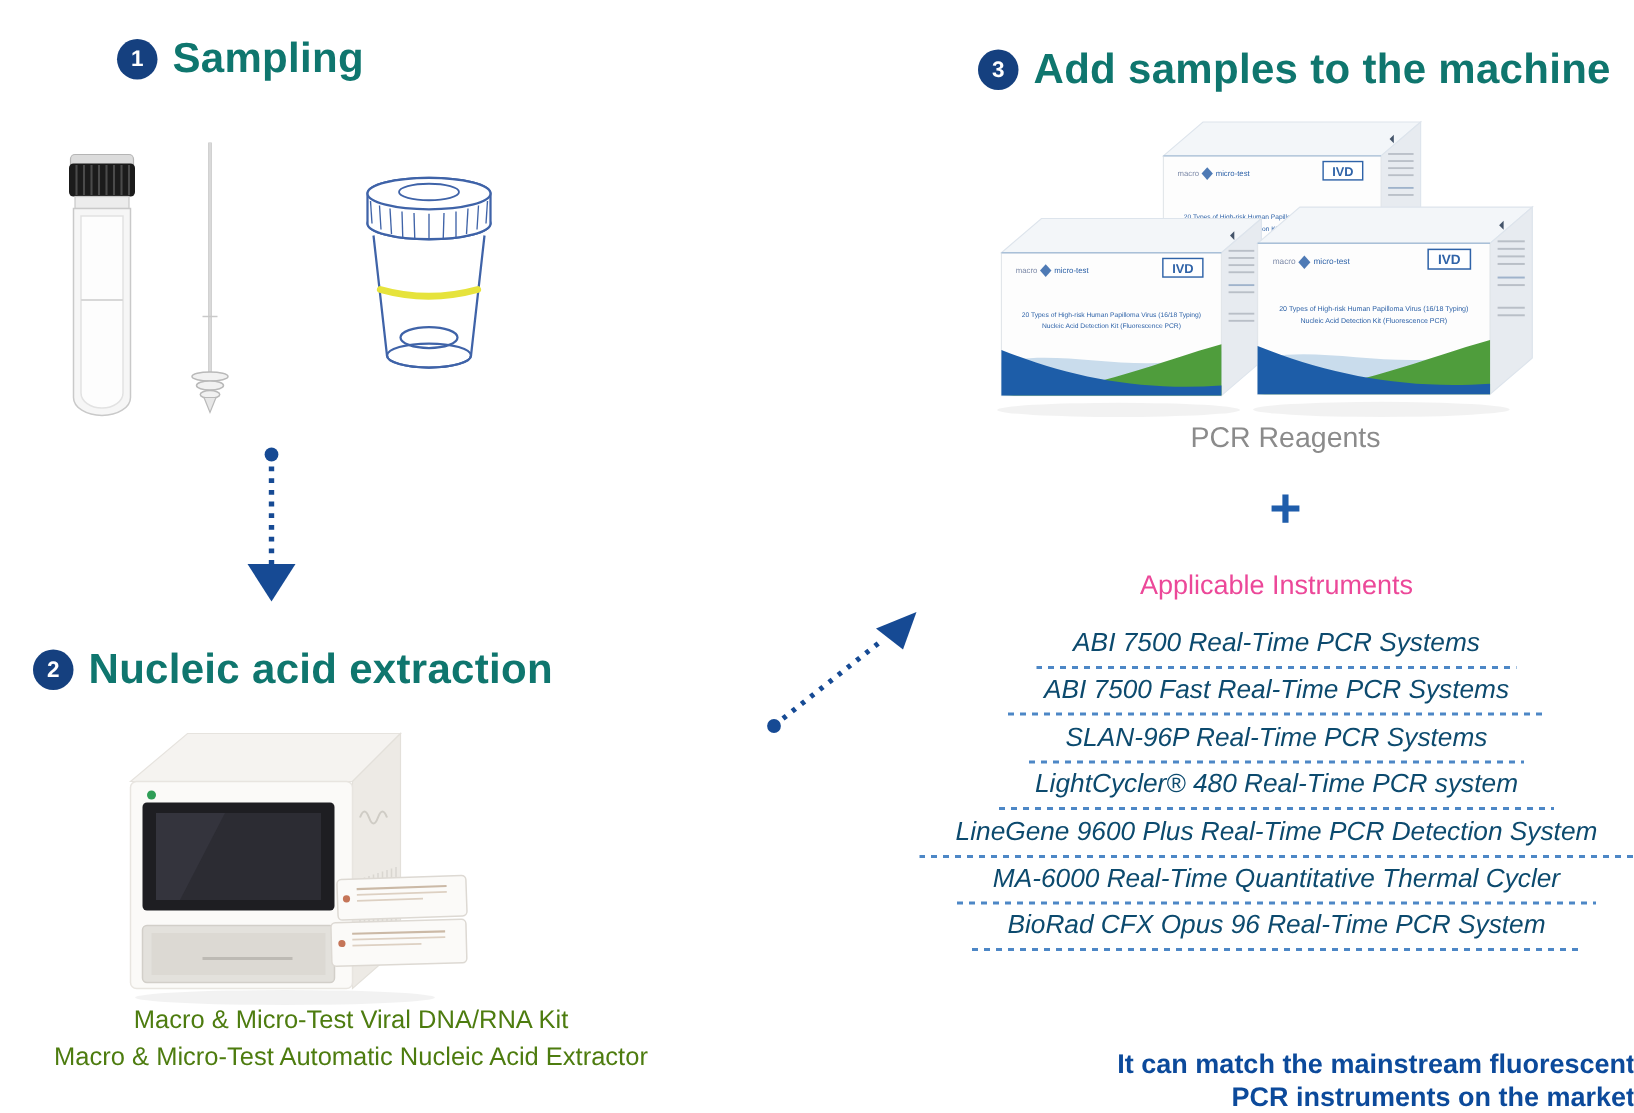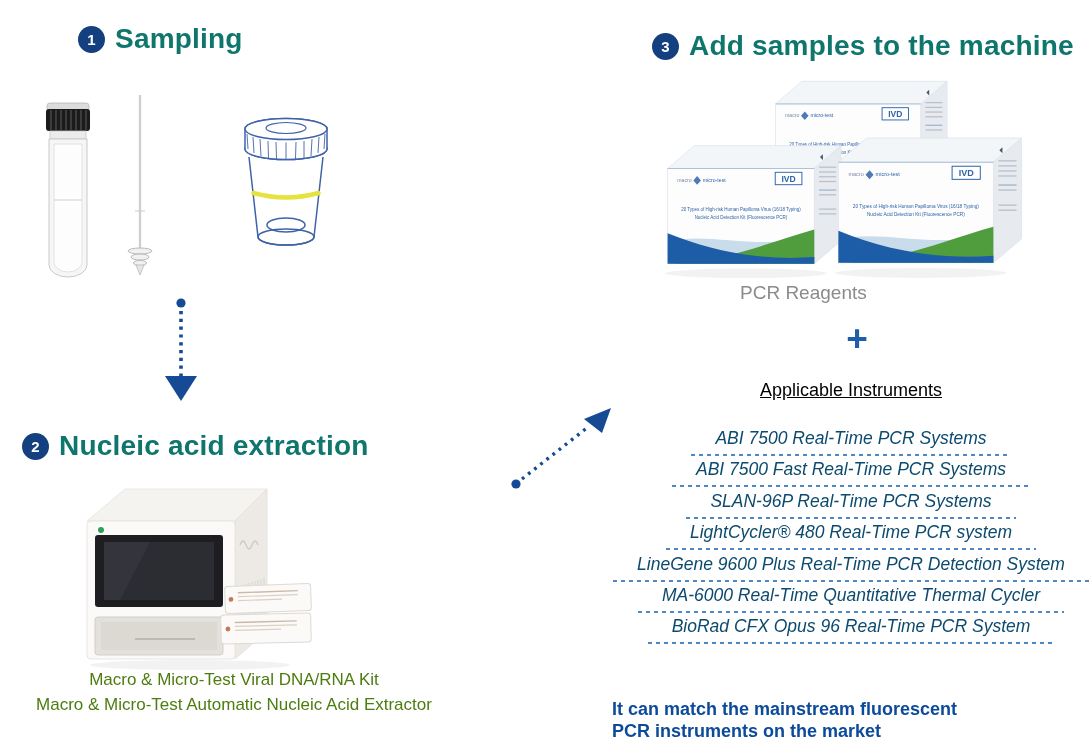--- a/index.html
+++ b/index.html
@@ -32,41 +32,41 @@
     font-size:17px;color:#4d7c0f;line-height:25px;
   }
 
   #pcr-boxes{position:absolute;left:640px;top:68px;width:430px;height:214px;}
   #pcr-boxes svg{position:absolute;}
   #box-back{left:128px;top:2px;}
   #box-left{left:20px;top:66px;}
   #box-right{left:190px;top:58px;}
 
   #pcr-reagents-caption{
-    position:absolute;left:740px;top:282px;width:234px;
+    position:absolute;left:740px;top:282px;width:234px;text-align:center;
     font-size:19px;color:#8b8b8b;
   }
   #plus-sign{
     position:absolute;left:838px;top:320px;width:38px;text-align:center;
     font-size:37px;font-weight:bold;color:#1f5dab;line-height:38px;
   }
 
   #instruments{position:absolute;left:612px;top:380px;width:478px;text-align:center;}
-  .inst-header{font-size:18px;color:#000000;margin-bottom:27px;text-decoration:underline;}
+  .inst-header{font-size:18px;color:#ec4899;margin-bottom:17px;}
   .inst-row{height:31.4px;}
   .inst-row>span{
     display:inline-block;position:relative;font-size:17.5px;color:#0c4a6e;
     padding:0 24px 7px;white-space:nowrap;font-style:italic;
   }
   .inst-row>span::after{
     content:"";position:absolute;left:0;right:0;bottom:0;height:2px;
     background:repeating-linear-gradient(90deg,#4d87c6 0 4px,transparent 4px 8px);
   }
   #instrument-note{
-    position:absolute;left:612px;top:698px;width:478px;text-align:left;
+    position:absolute;left:612px;top:698px;width:478px;text-align:right;
     font-size:18px;font-weight:bold;color:#0c4a9b;line-height:22px;
   }
 </style>
 </head>
 <body>
 
 <svg width="0" height="0" style="position:absolute" aria-hidden="true">
   <defs>
     <symbol id="kit-box" viewBox="0 0 210 156">
       <ellipse cx="90" cy="146" rx="85" ry="5" fill="#000" opacity="0.05"></ellipse>

